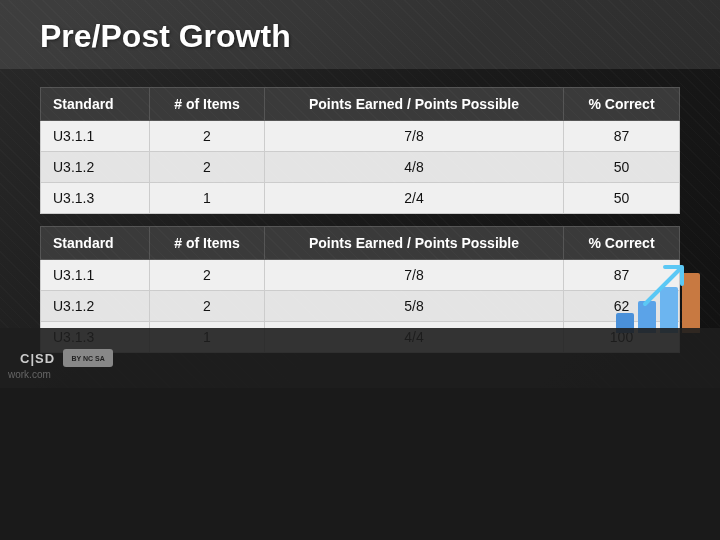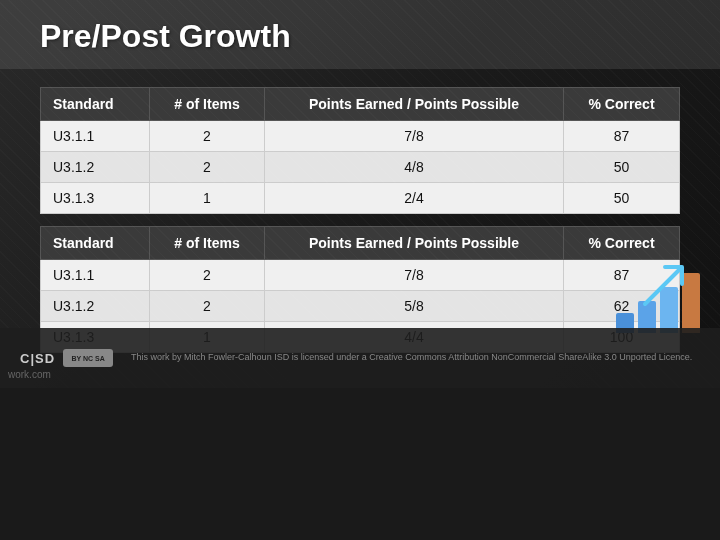--- a/index.html
+++ b/index.html
@@ -254,19 +254,18 @@
       <path d="M25 8 L42 8 L42 25" stroke="#5bc8f5" stroke-width="4" fill="none" stroke-linecap="round" stroke-linejoin="round"></path>
     </svg>
   </div>
 
   <div class="footer">
     <div class="footer-logo">
       <span class="cisd-text">C|SD</span>
       <div class="cc-icon">
         <span style="font-size:7px; color:#222; font-weight:bold;">BY NC SA</span>
       </div>
-      <span class="footer-text">This work by Mitch Fowler-Calhoun ISD is licensed under a Creative Commons Attribution NonCommercial ShareAlike 3.0 Unported Licence.</span>
     </div>
   </div>
 
   <span class="fppt-text">work.com</span>
 
 </div>
 
 </body></html>

